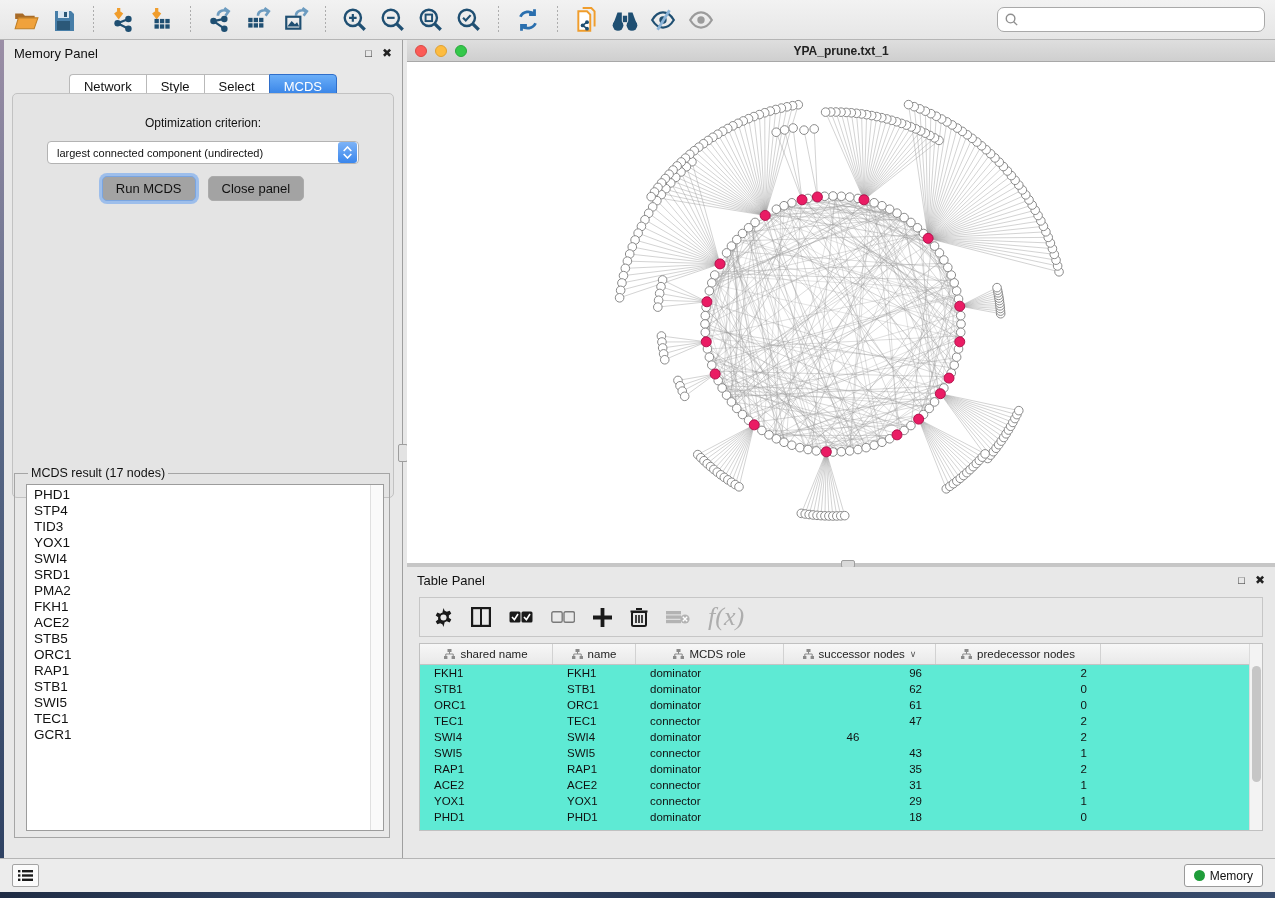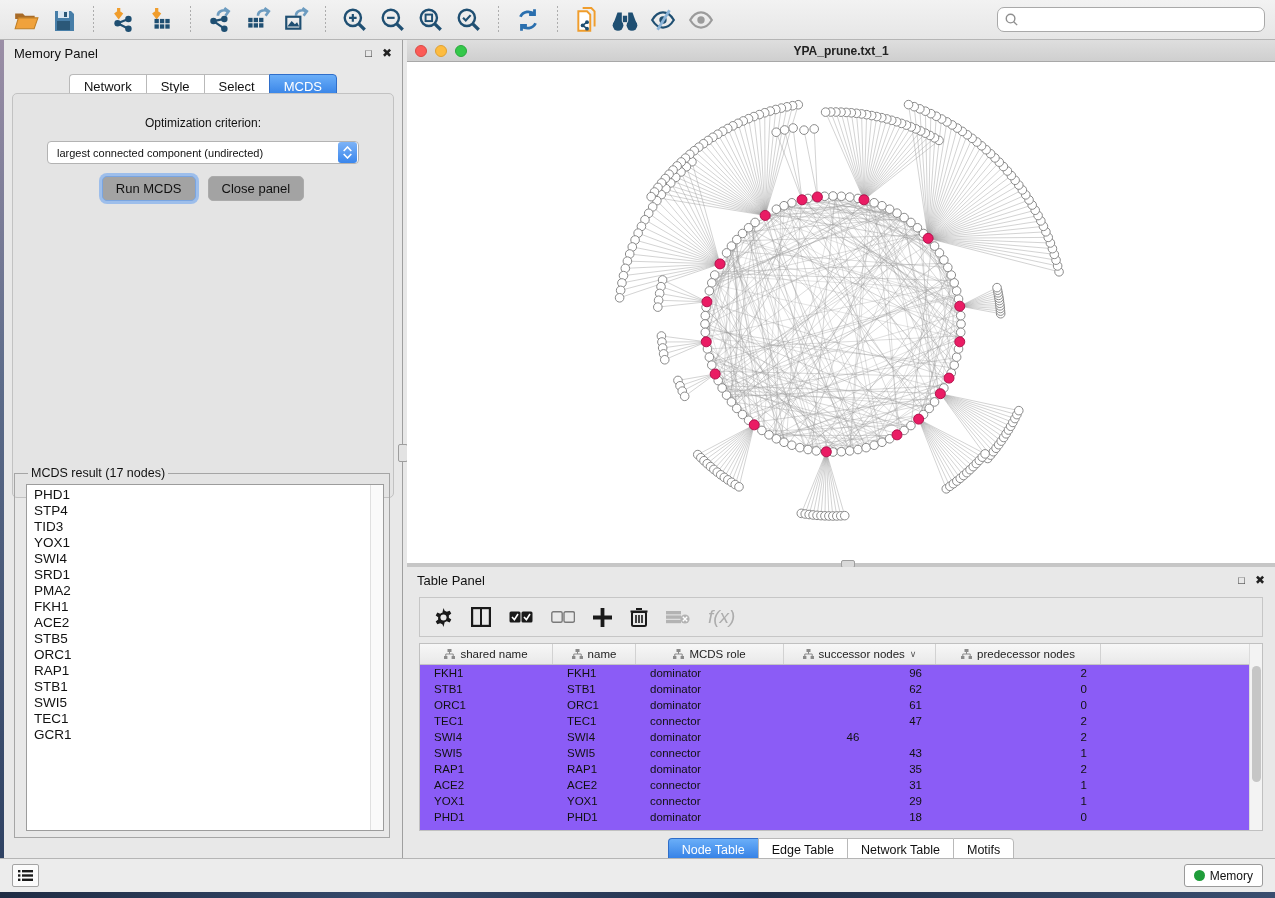--- a/index.html
+++ b/index.html
@@ -82,23 +82,23 @@
   .hsplit .handle { position:absolute; left:50%; top:-3px; width:14px; height:8px;
     background:#d9d9d9; border:1px solid #9e9e9e; border-radius:2px; }
   .vsplit-handle { position:absolute; left:398px; top:444px; width:10px; height:18px;
     background:#e3e3e3; border:1px solid #9e9e9e; border-radius:2px; }
 
   
   .table-panel { position:absolute; left:407px; top:567px; width:868px; height:291px; background:#e8e8e8; }
   .tp-toolbar { margin:4px 12px 0 12px; height:40px; background:#e9e9e9;
     border:1px solid #c6c6c6; display:flex; align-items:center; gap:18px; padding:0 14px; }
   .tp-ico { display:flex; align-items:center; justify-content:center; cursor:default; }
-  .fx { font-size:19px; color:#adadad; font-style:italic; font-family:Liberation Sans, sans-serif; }
-
-  .tp-table { margin:6px 12px 0 12px; height:188px; background:#8b5cf6;
+  .fx { font-size:26px; color:#adadad; font-style:italic; font-family:Liberation Serif, serif; }
+
+  .tp-table { margin:6px 12px 0 12px; height:188px; background:#5eead4;
     border:1px solid #c0c0c0; position:relative; overflow:hidden; }
   .thead { display:flex; height:21px; background:linear-gradient(#f7f7f7,#e9e9e9);
     border-bottom:1px solid #c4c4c4; }
   .th { display:flex; align-items:center; justify-content:center; gap:5px;
     font-size:11.5px; color:#222; border-right:1px solid #d2d2d2; }
   .th .sort { font-size:9px; color:#555; }
   .tbody .tr { display:flex; height:16px; }
   .td { font-size:11.5px; color:#111; line-height:16px; white-space:nowrap; overflow:hidden; }
   .td.left { padding-left:14px; }
   .td.right { text-align:right; padding-right:14px; }
@@ -1273,26 +1273,20 @@
           <div class="td left" style="width: 148px;">dominator</div>
           <div class="td right" style="width: 152px;">18</div>
           <div class="td right" style="width: 165px;">0</div>
         </div>
       </div>
     <div class="tscroll">
         <div class="thumb"></div>
       </div>
   </div>
 
-  <div class="tp-tabs" id="tp-tabs">
-      <div class="tp-tab active">Node Table</div>
-      <div class="tp-tab">Edge Table</div>
-      <div class="tp-tab">Network Table</div>
-      <div class="tp-tab">Motifs</div>
-    </div>
 </div>
 
 <div class="statusbar">
   <div class="list-btn">
     <svg width="15" height="13" viewBox="0 0 15 13">
       <g fill="#1a1a1a">
           <rect x="0" y="1" width="2.4" height="2.4"></rect>
           <rect x="4" y="1" width="11" height="2.4"></rect>
           <rect x="0" y="5.3" width="2.4" height="2.4"></rect>
           <rect x="4" y="5.3" width="11" height="2.4"></rect>

